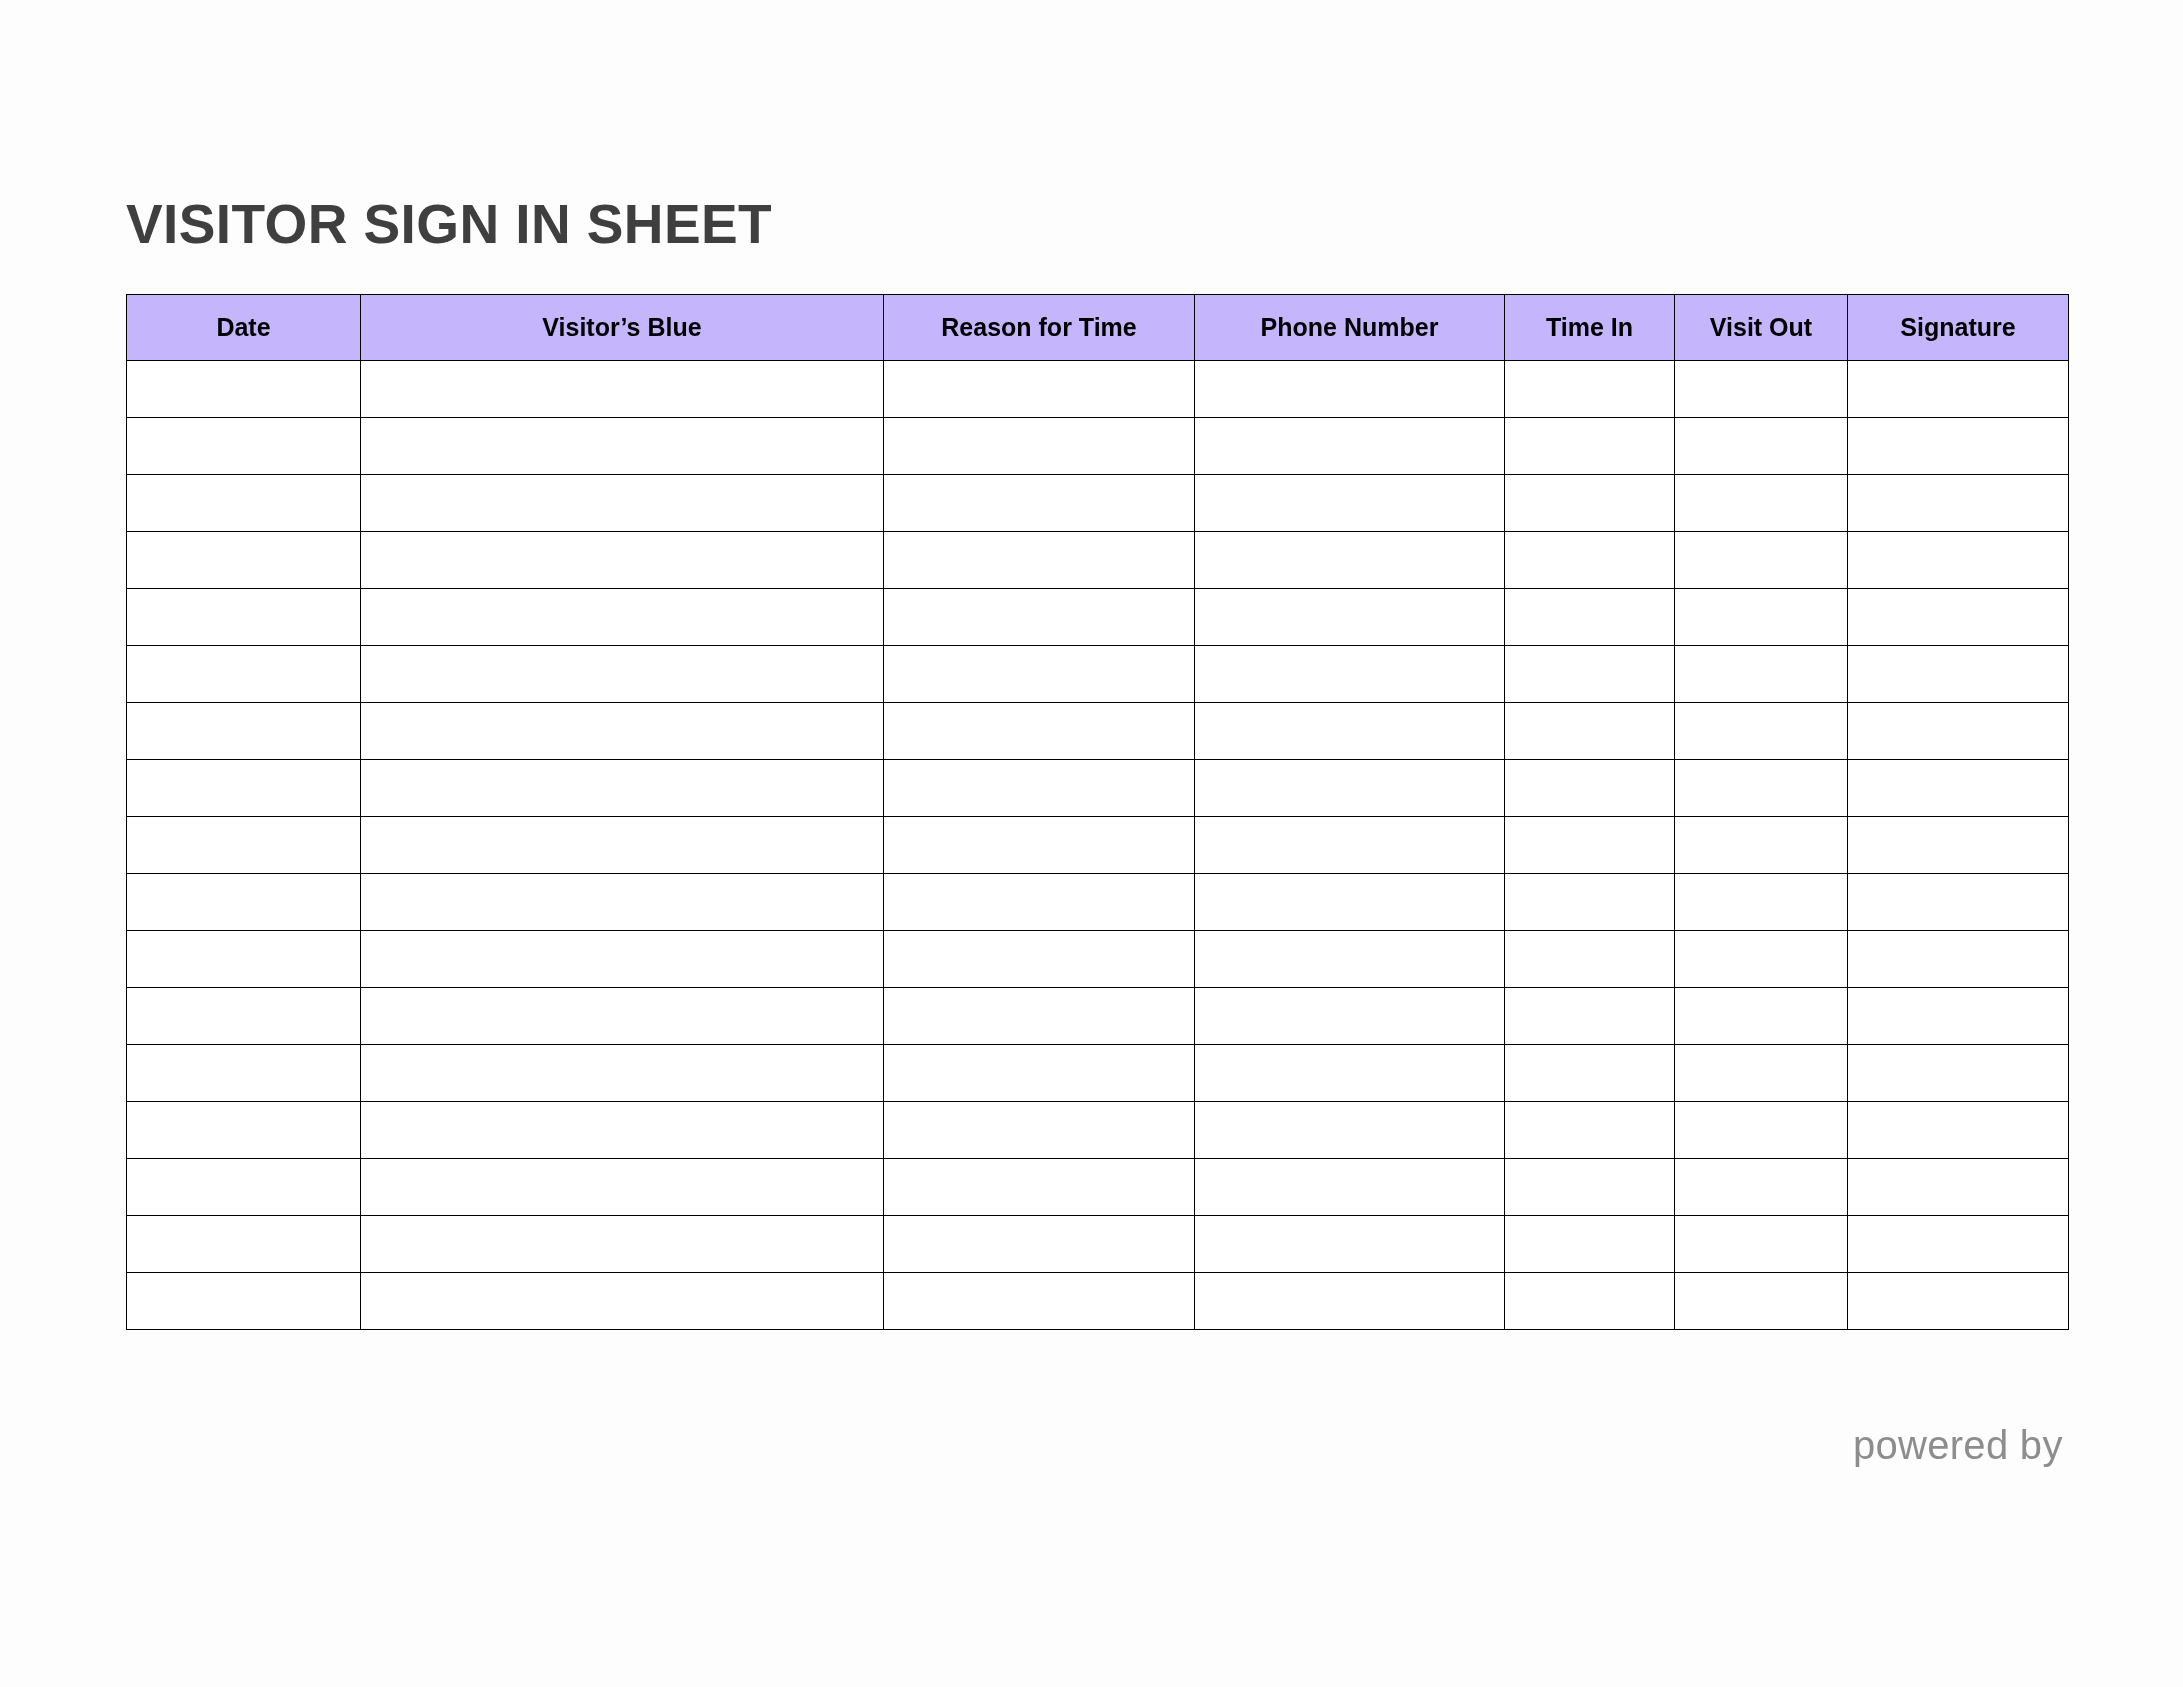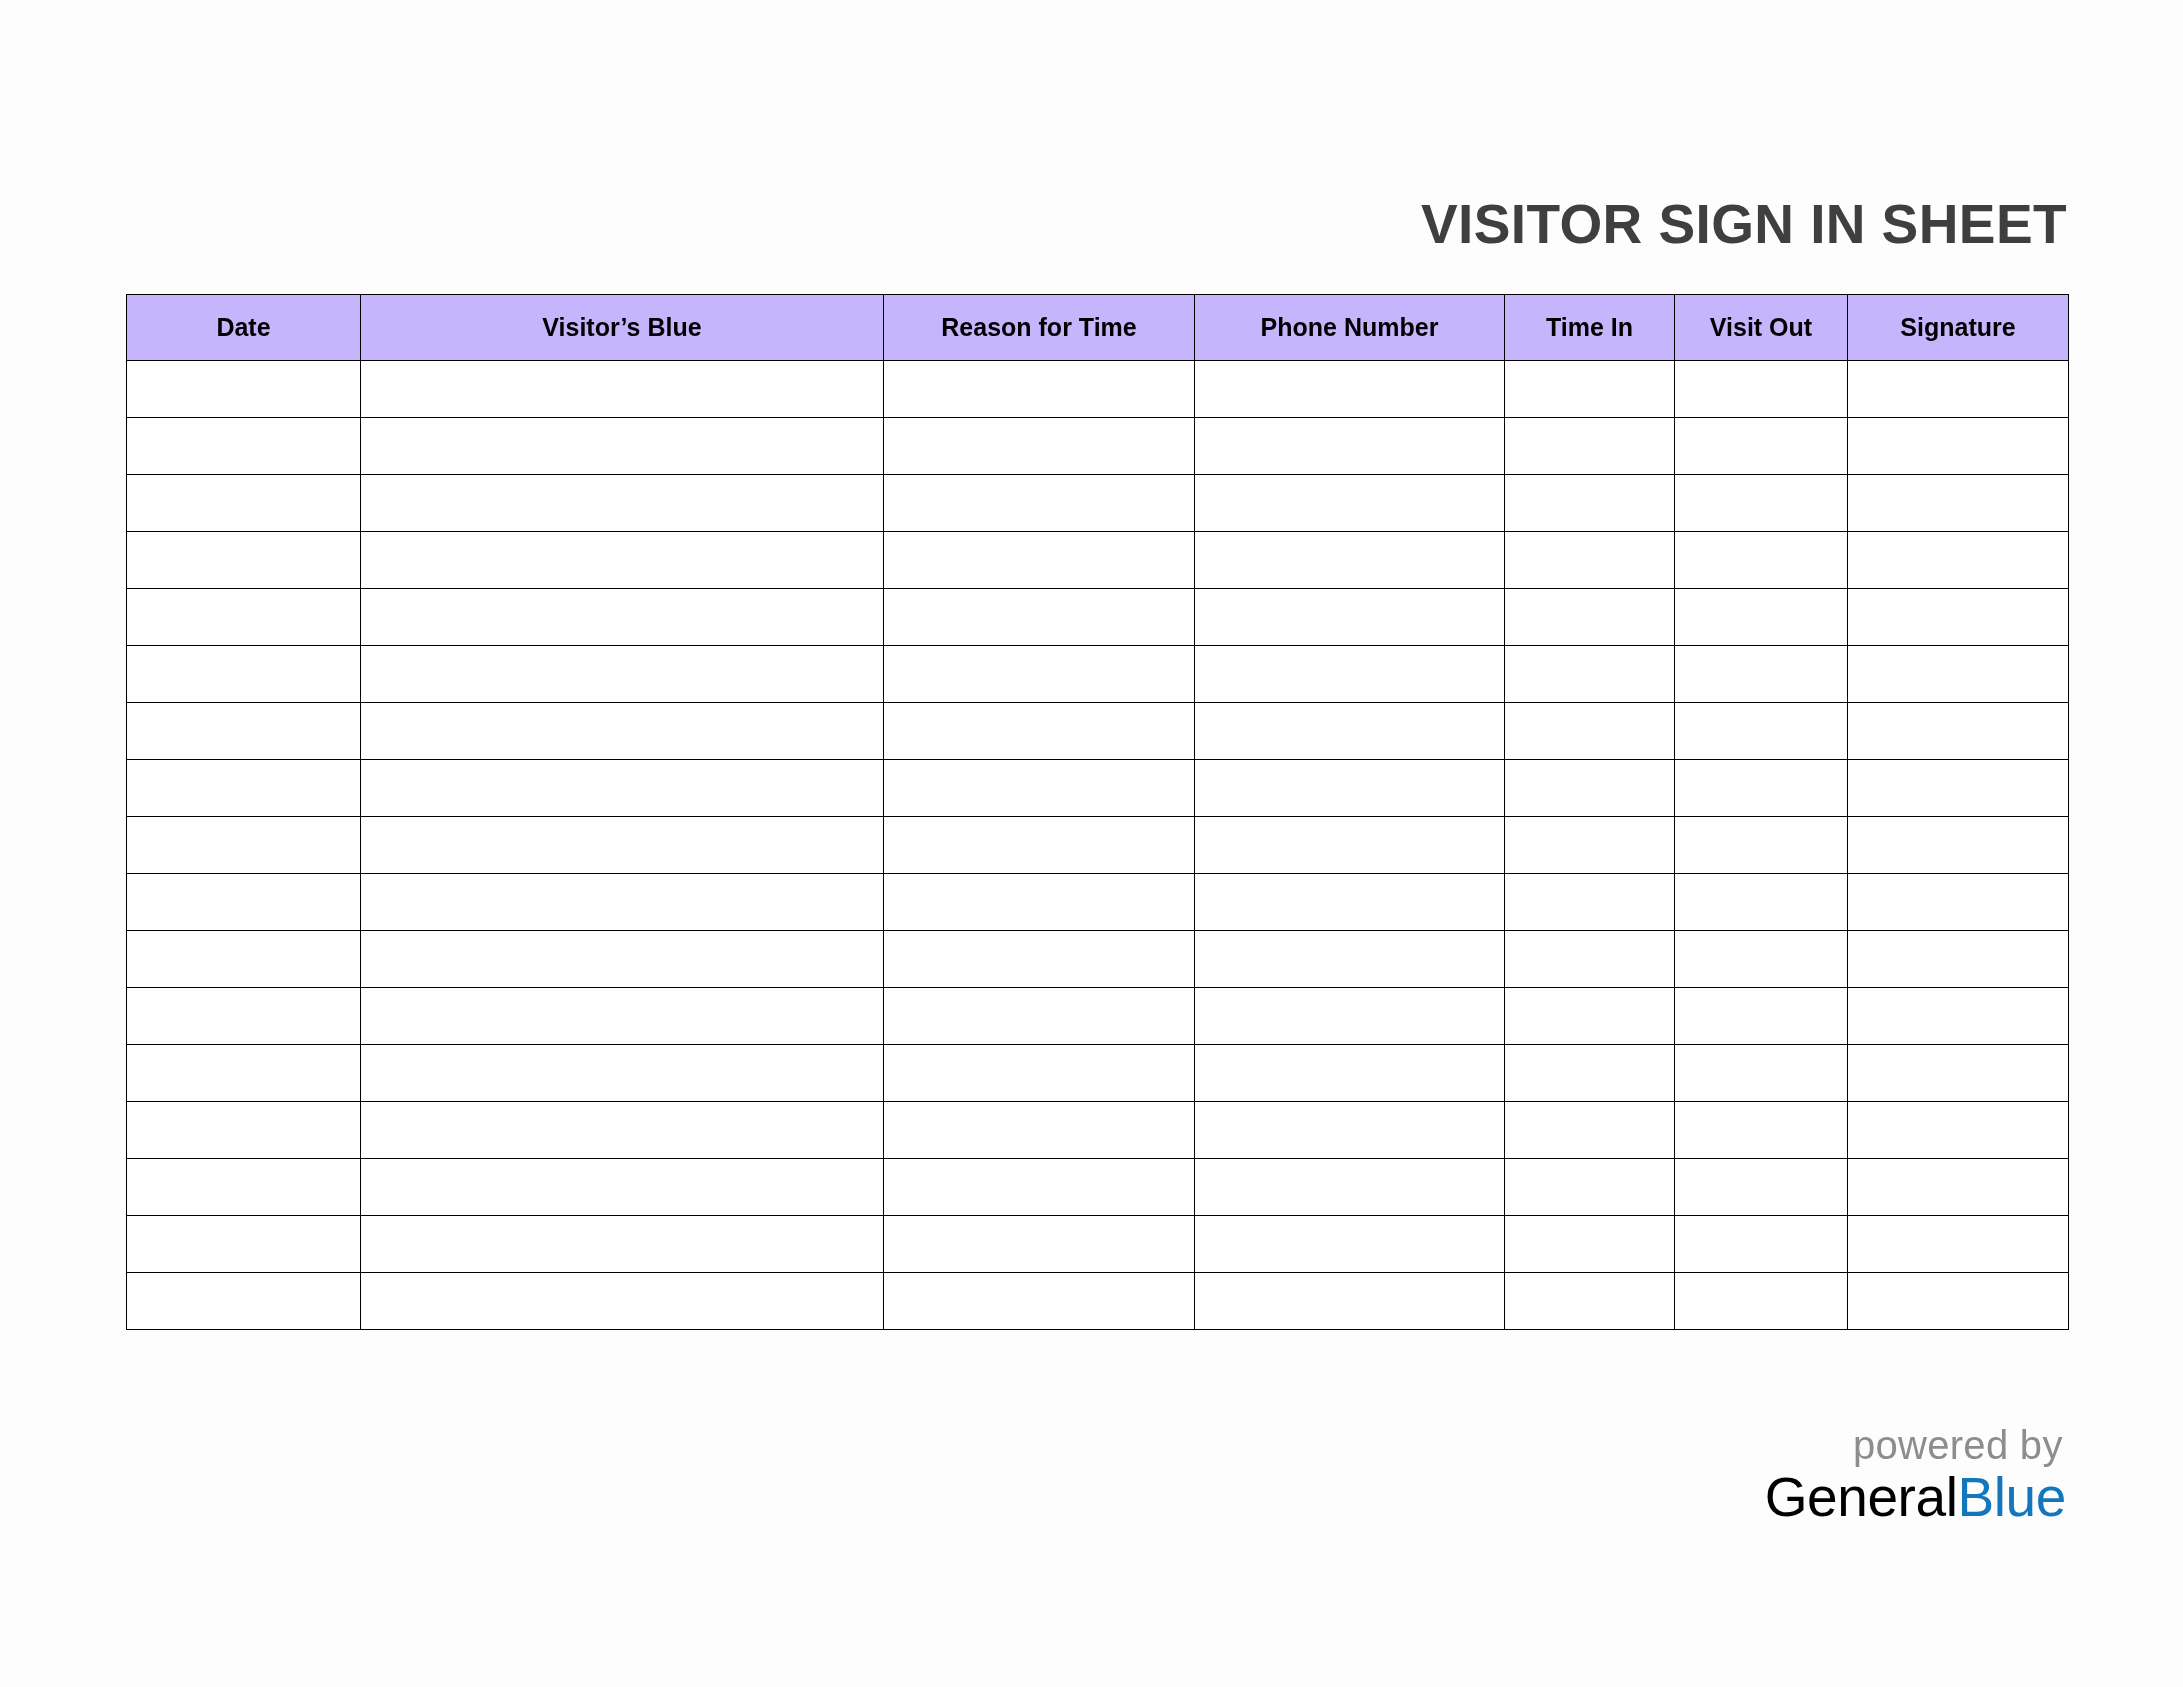--- a/index.html
+++ b/index.html
@@ -19,21 +19,21 @@
     position: absolute;
     inset: 0;
   }
 
   
   .sheet-title {
     position: absolute;
     left: 126px;
     top: 197px;
     width: 1941px;
-    text-align: right;
+    text-align: left;
     font-size: 55px;
     font-weight: bold;
     color: #3f3f3f;
     letter-spacing: 0.4px;
     font-stretch: condensed;
     white-space: nowrap;
     line-height: 1;
   }
 
   
@@ -282,17 +282,16 @@
           <td></td>
           <td></td>
           <td></td>
           <td></td>
         </tr>
       </tbody>
   </table>
 
   <div class="brand">
     <div class="brand-powered">powered by</div>
-    <div class="brand-name"><span class="brand-general">General</span><span class="brand-blue">Blue</span></div>
   </div>
 
 </div>
 
 
 </body></html>

